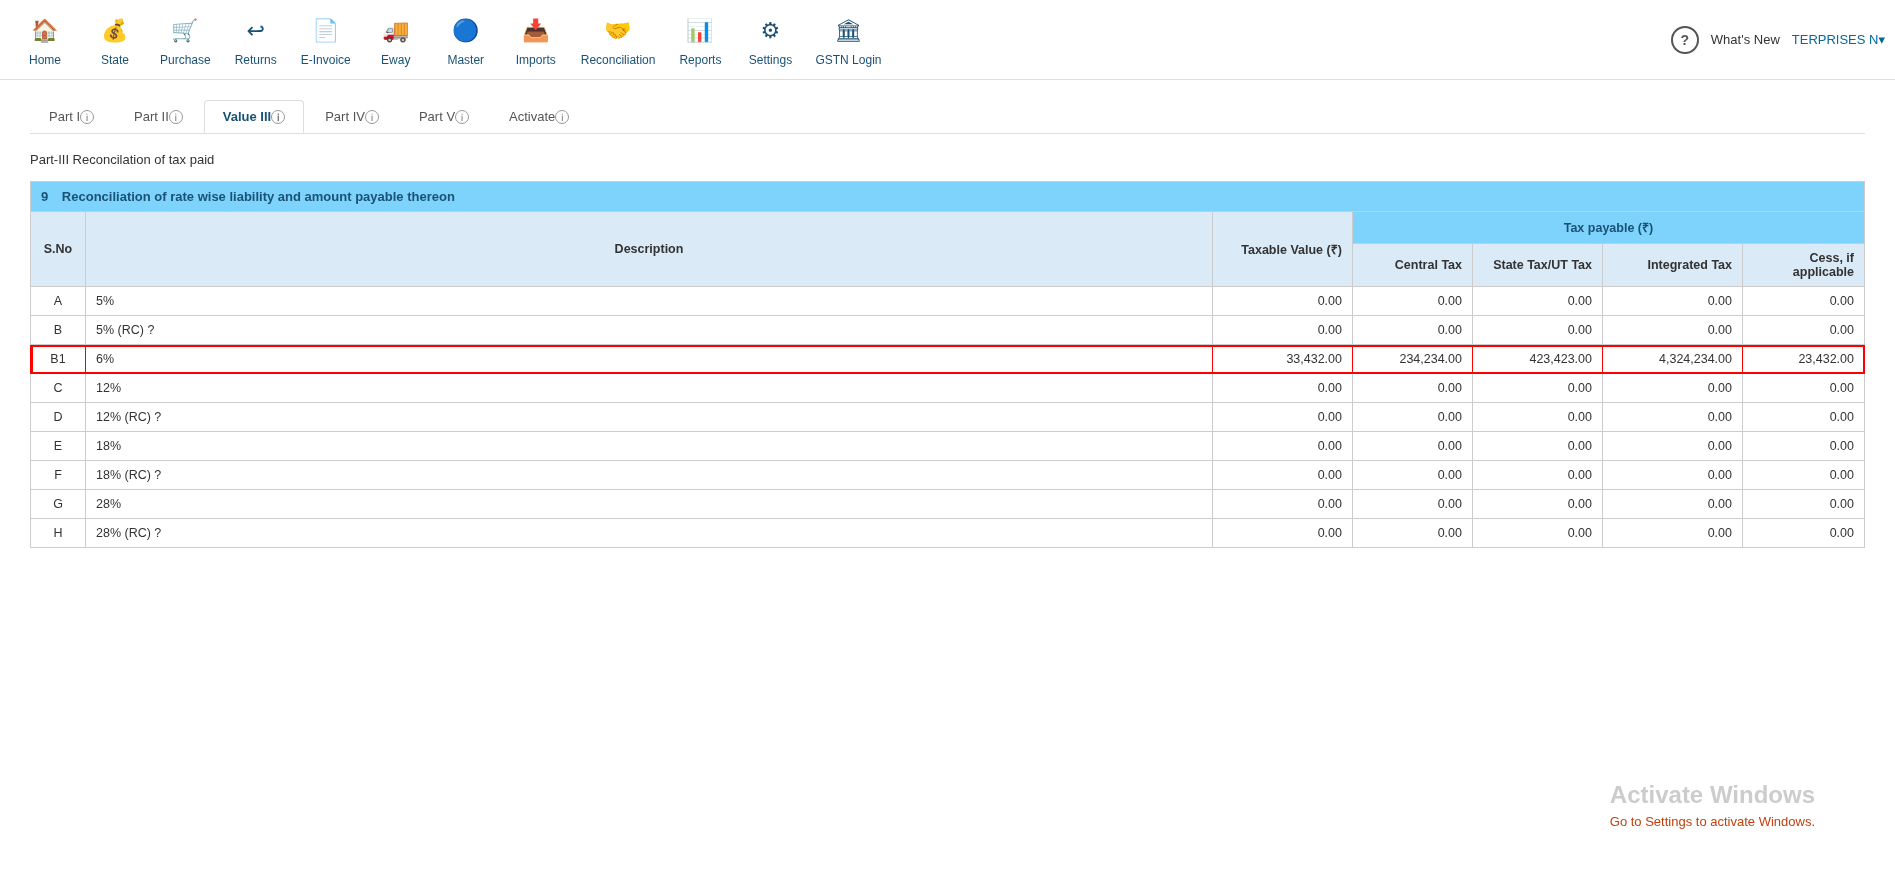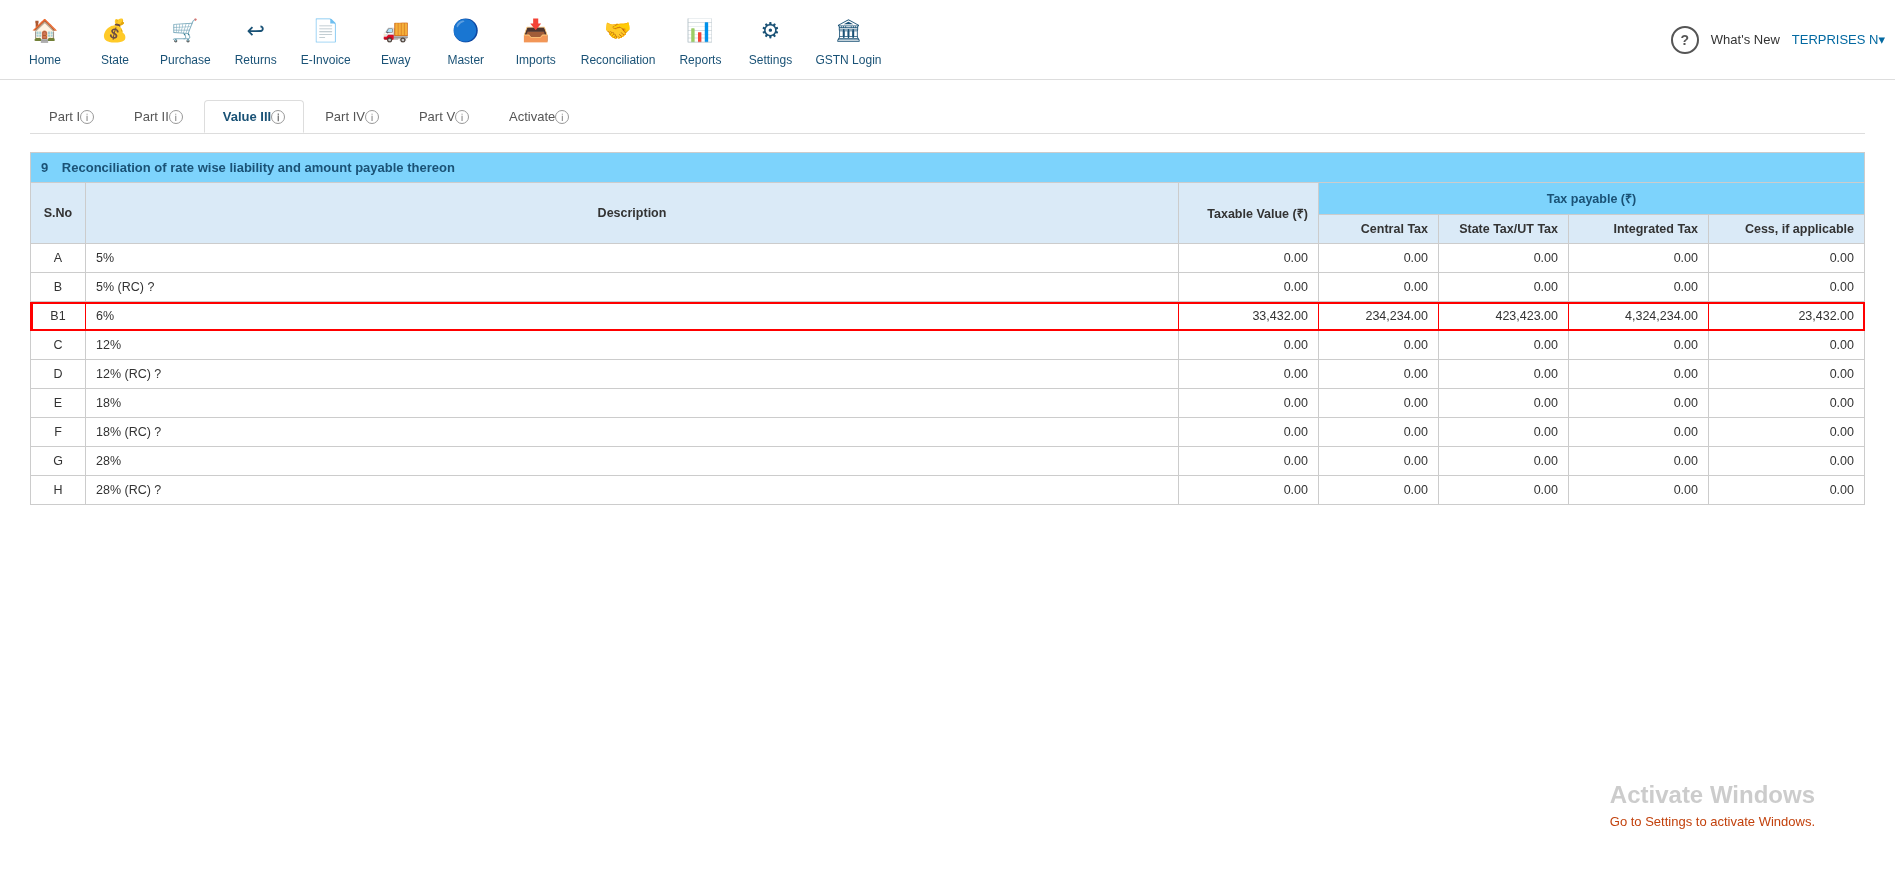--- a/index.html
+++ b/index.html
@@ -149,21 +149,21 @@
     }
     .sub-header-blue {
       background: #daeaf7;
     }
     .col-sno { width: 55px; text-align: center; }
     .col-desc { }
     .col-taxable { width: 140px; text-align: right; }
     .col-central { width: 120px; text-align: right; }
     .col-state { width: 130px; text-align: right; }
     .col-integrated { width: 140px; text-align: right; }
-    .col-cess { width: 156px; text-align: right; }
+    .col-cess { width: 122px; text-align: right; }
     .row-b1 {
       outline: 2px solid red;
       outline-offset: -2px;
     }
     .row-b1 td {
       border-color: red;
     }
     .text-center { text-align: center; }
     .text-right { text-align: right; }
 
@@ -275,20 +275,21 @@
         <span>Part V</span>
         <span class="tab-info">ℹ</span>
       </div>
       <div class="tab">
         <span>Activate</span>
         <span class="tab-info">ℹ</span>
       </div>
     </div>
 
   
+  <div class="section-heading">Part-III Reconcilation of tax paid</div>
 
   
   <table class="reconciliation-table">
     <thead>
       <tr class="header-blue">
         <td colspan="7" class="header-blue" style="font-weight:600; font-size:13px;">
           <span style="margin-right:10px;">9</span>
           <span>Reconciliation of rate wise liability and amount payable thereon</span>
         </td>
       </tr>

